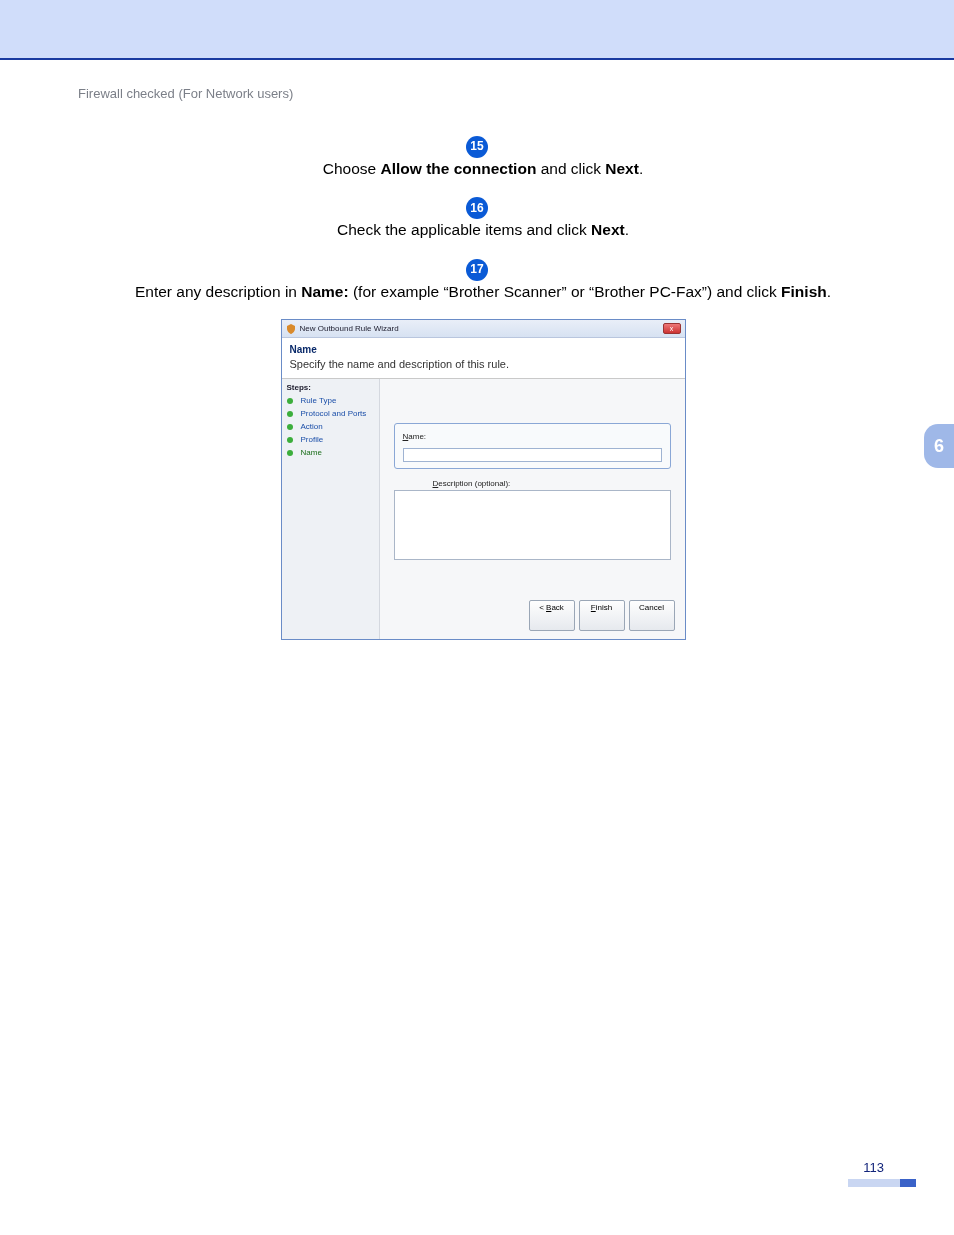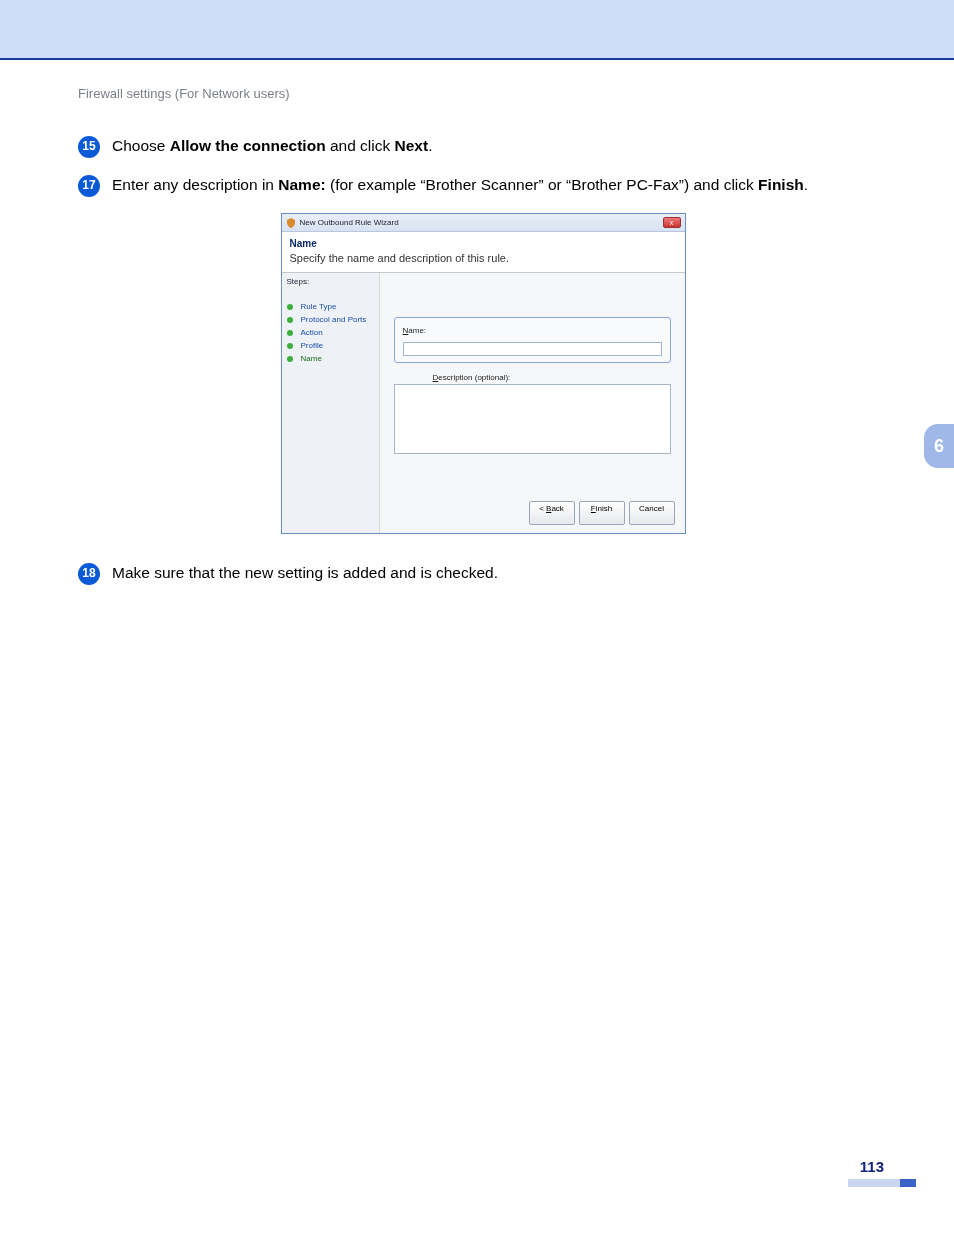--- a/index.html
+++ b/index.html
@@ -38,20 +38,21 @@
     top: 135px;
     left: 78px;
     width: 810px;
   }
   .step {
     display: flex;
     align-items: center;
     margin-bottom: 16px;
     font-size: 15.5px;
     line-height: 1.45;
+    flex-direction: column;
   }
   .bullet {
     width: 22px;
     height: 22px;
     flex: 0 0 22px;
     border-radius: 50%;
     background: #0a5ad6;
     color: #fff;
     font-weight: bold;
     font-size: 12px;
@@ -120,23 +121,23 @@
     height: 260px;
   }
   .wiz-sidebar {
     width: 98px;
     background: #eef1f5;
     border-right: 1px solid #d4d8df;
     padding: 4px 5px;
     font-size: 8px;
   }
   .wiz-sidebar .steps-label {
-    font-weight: normal;
+    font-weight: bold;
     color: #223;
-    margin-bottom: 16px;
+    margin-bottom: 4px;
   }
   .wiz-step-item {
     display: flex;
     align-items: center;
     color: #1a4ea8;
     margin-bottom: 4px;
     gap: 8px;
   }
   .wiz-step-item.cur { color: #1a6e1a; }
   .dot {
@@ -183,21 +184,21 @@
   }
   .wiz-buttons {
     position: absolute;
     right: 10px;
     bottom: 8px;
     display: flex;
     gap: 4px;
   }
   .wiz-btn {
     min-width: 46px;
-    height: 24px;
+    height: 31px;
     font-size: 8px;
     background: linear-gradient(#fefefe,#e6e9ee);
     border: 1px solid #9aa6b6;
     border-radius: 2px;
     padding: 0 6px;
     line-height: 13px;
     text-align: center;
     cursor: default;
   }
   .wiz-btn .ul { text-decoration: underline; }
@@ -214,22 +215,22 @@
     font-weight: bold;
     font-size: 18px;
     display: flex;
     align-items: center;
     justify-content: center;
   }
   .page-num {
     position: absolute;
     right: 70px;
     bottom: 60px;
-    font-size: 15px;
-    font-weight: bold;
+    font-size: 13px;
+    font-weight: normal;
     color: #12247a;
   }
   .footer-accent {
     position: absolute;
     right: 54px;
     bottom: 48px;
     width: 52px;
     height: 8px;
     background: #c9d6f2;
   }
@@ -240,33 +241,39 @@
     width: 16px; height: 8px;
     background: #3a62c8;
   }
 </style>
 </head>
 <body>
 
 <div class="top-band"></div>
 <div class="top-rule"></div>
 
-<div class="section-label">Firewall settings (For Network users)</div>
+<div class="section-label">Firewall checked (For Network users)</div>
 
 <div class="chapter-tab">6</div>
 
 <div class="content">
 
   <div class="step">
     <div class="bullet">15</div>
     <div class="step-text">
       <span>Choose </span><b>Allow the connection</b><span> and click </span><b>Next</b><span>.</span>
     </div>
   </div>
 
+  <div class="step">
+    <div class="bullet">16</div>
+    <div class="step-text">
+      <span>Check the applicable items and click </span><b>Next</b><span>.</span>
+    </div>
+  </div>
 
   <div class="step">
     <div class="bullet">17</div>
     <div class="step-text">
       <span>Enter any description in </span><b>Name:</b><span> (for example “Brother Scanner” or “Brother PC-Fax”) and click </span><b>Finish</b><span>.</span>
     </div>
   </div>
 
   <div class="wizard-wrap">
     <div class="wizard">
@@ -320,23 +327,17 @@
           <div class="wiz-buttons">
             <div class="wiz-btn"><span>&lt; </span><span class="ul">B</span><span>ack</span></div>
             <div class="wiz-btn"><span class="ul">F</span><span>inish</span></div>
             <div class="wiz-btn">Cancel</div>
           </div>
         </div>
       </div>
     </div>
   </div>
 
-  <div class="step">
-    <div class="bullet">18</div>
-    <div class="step-text">
-      <span>Make sure that the new setting is added and is checked.</span>
-    </div>
-  </div>
 
 </div>
 
 <div class="page-num">113</div>
 <div class="footer-accent"></div>
 
 </body></html>

